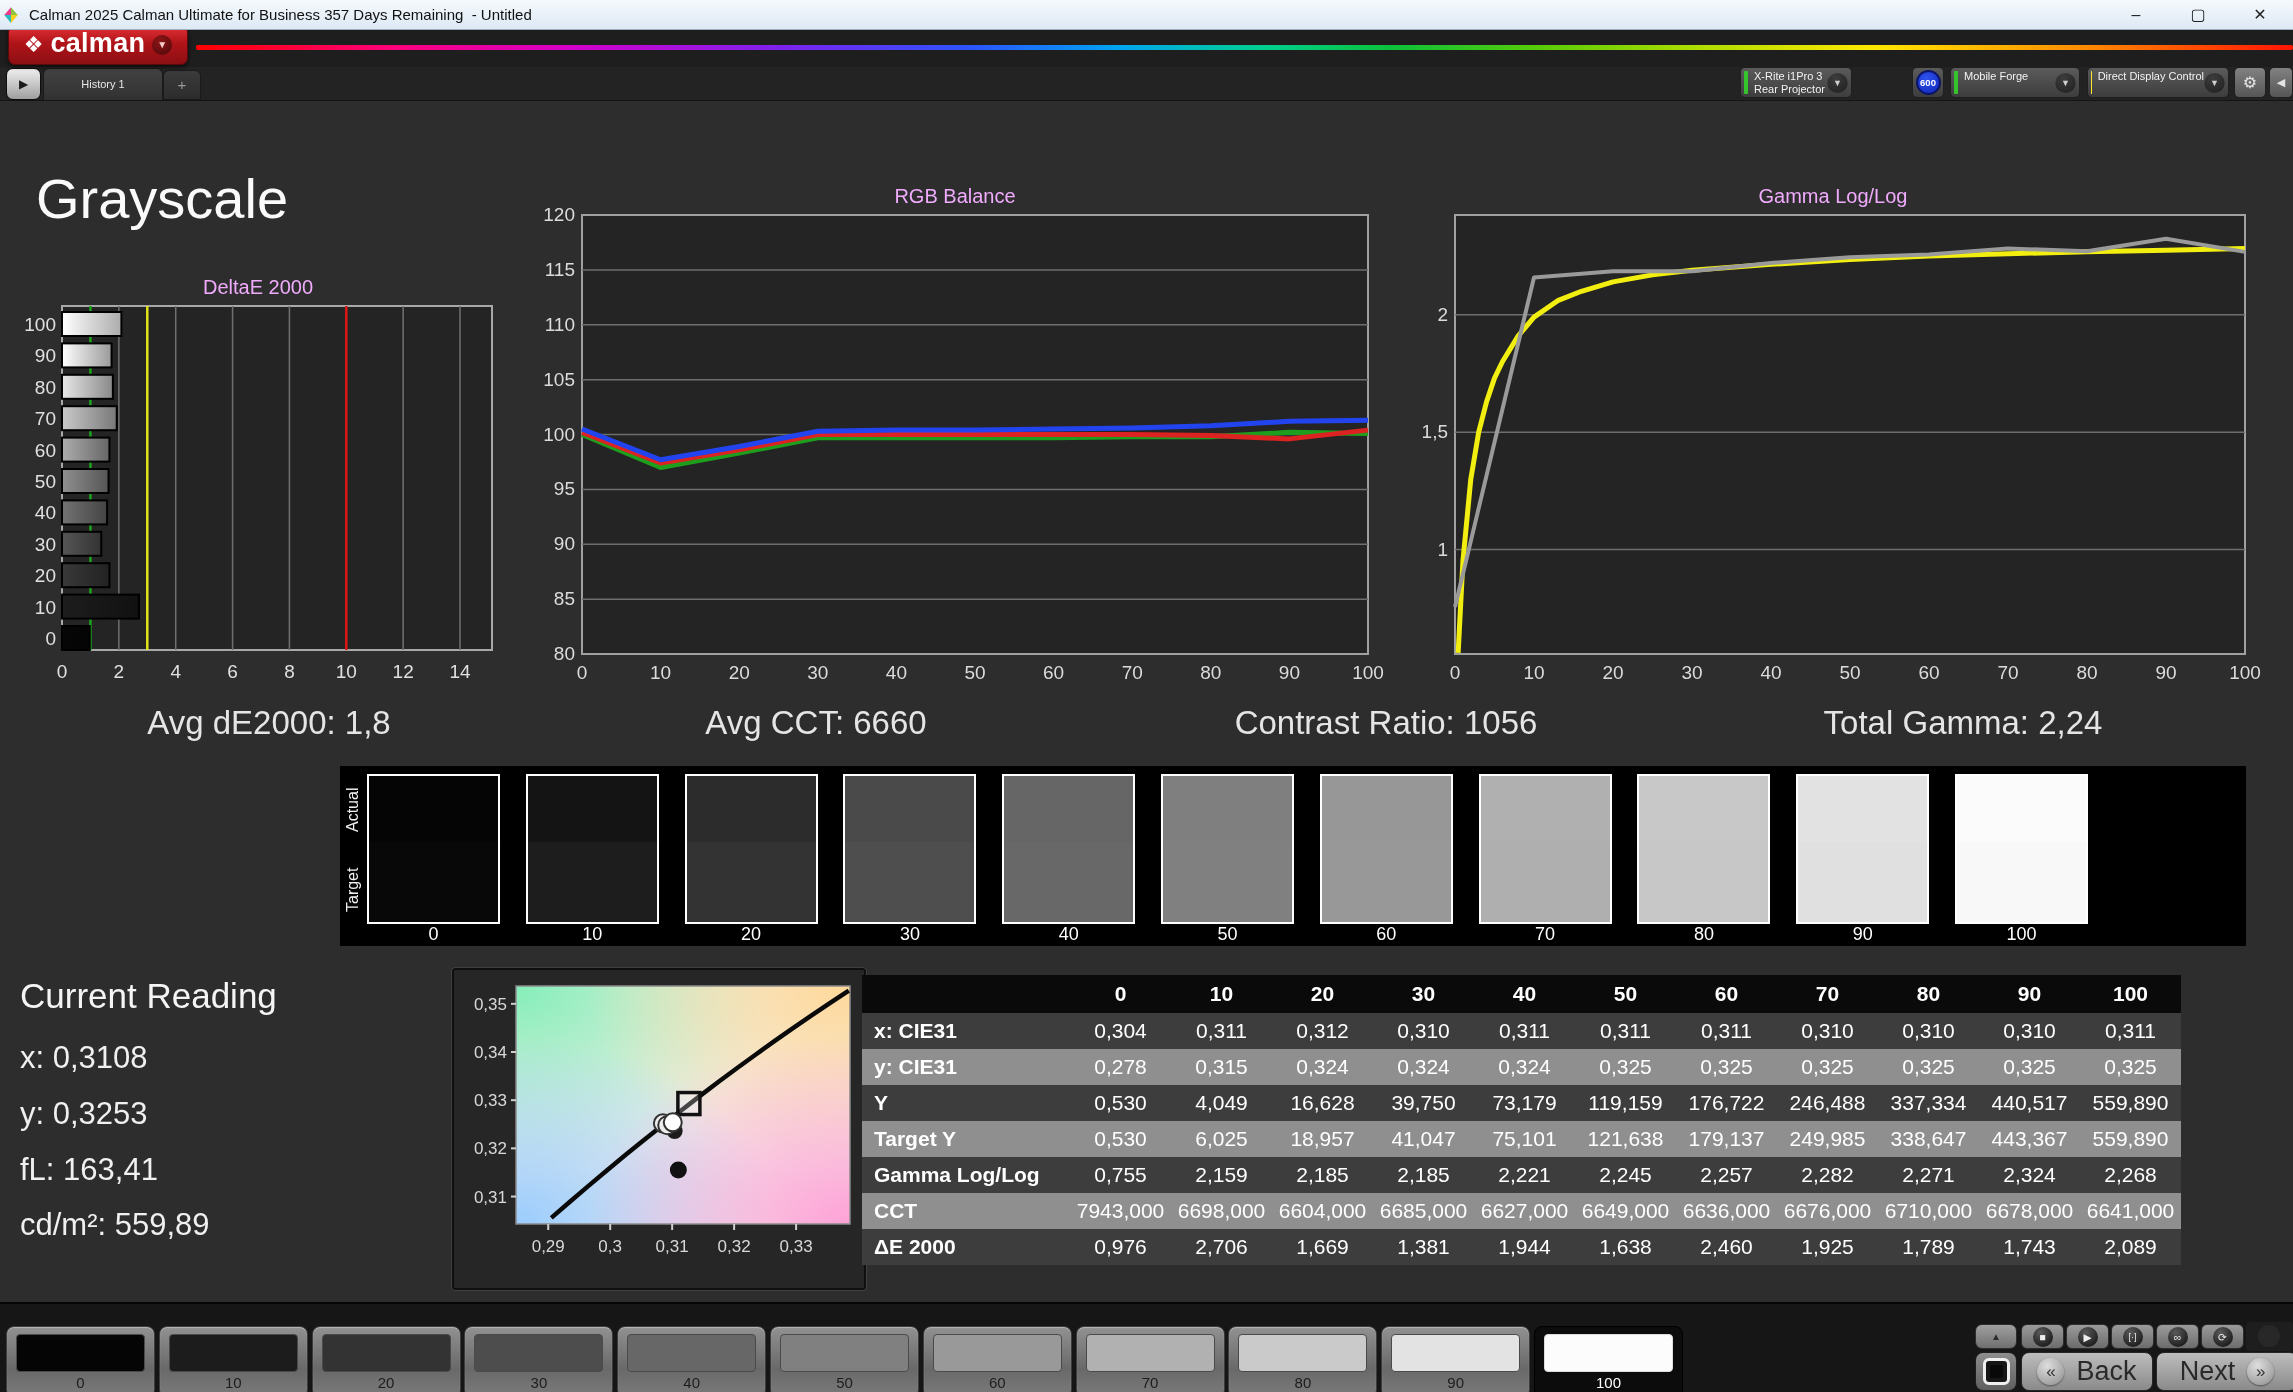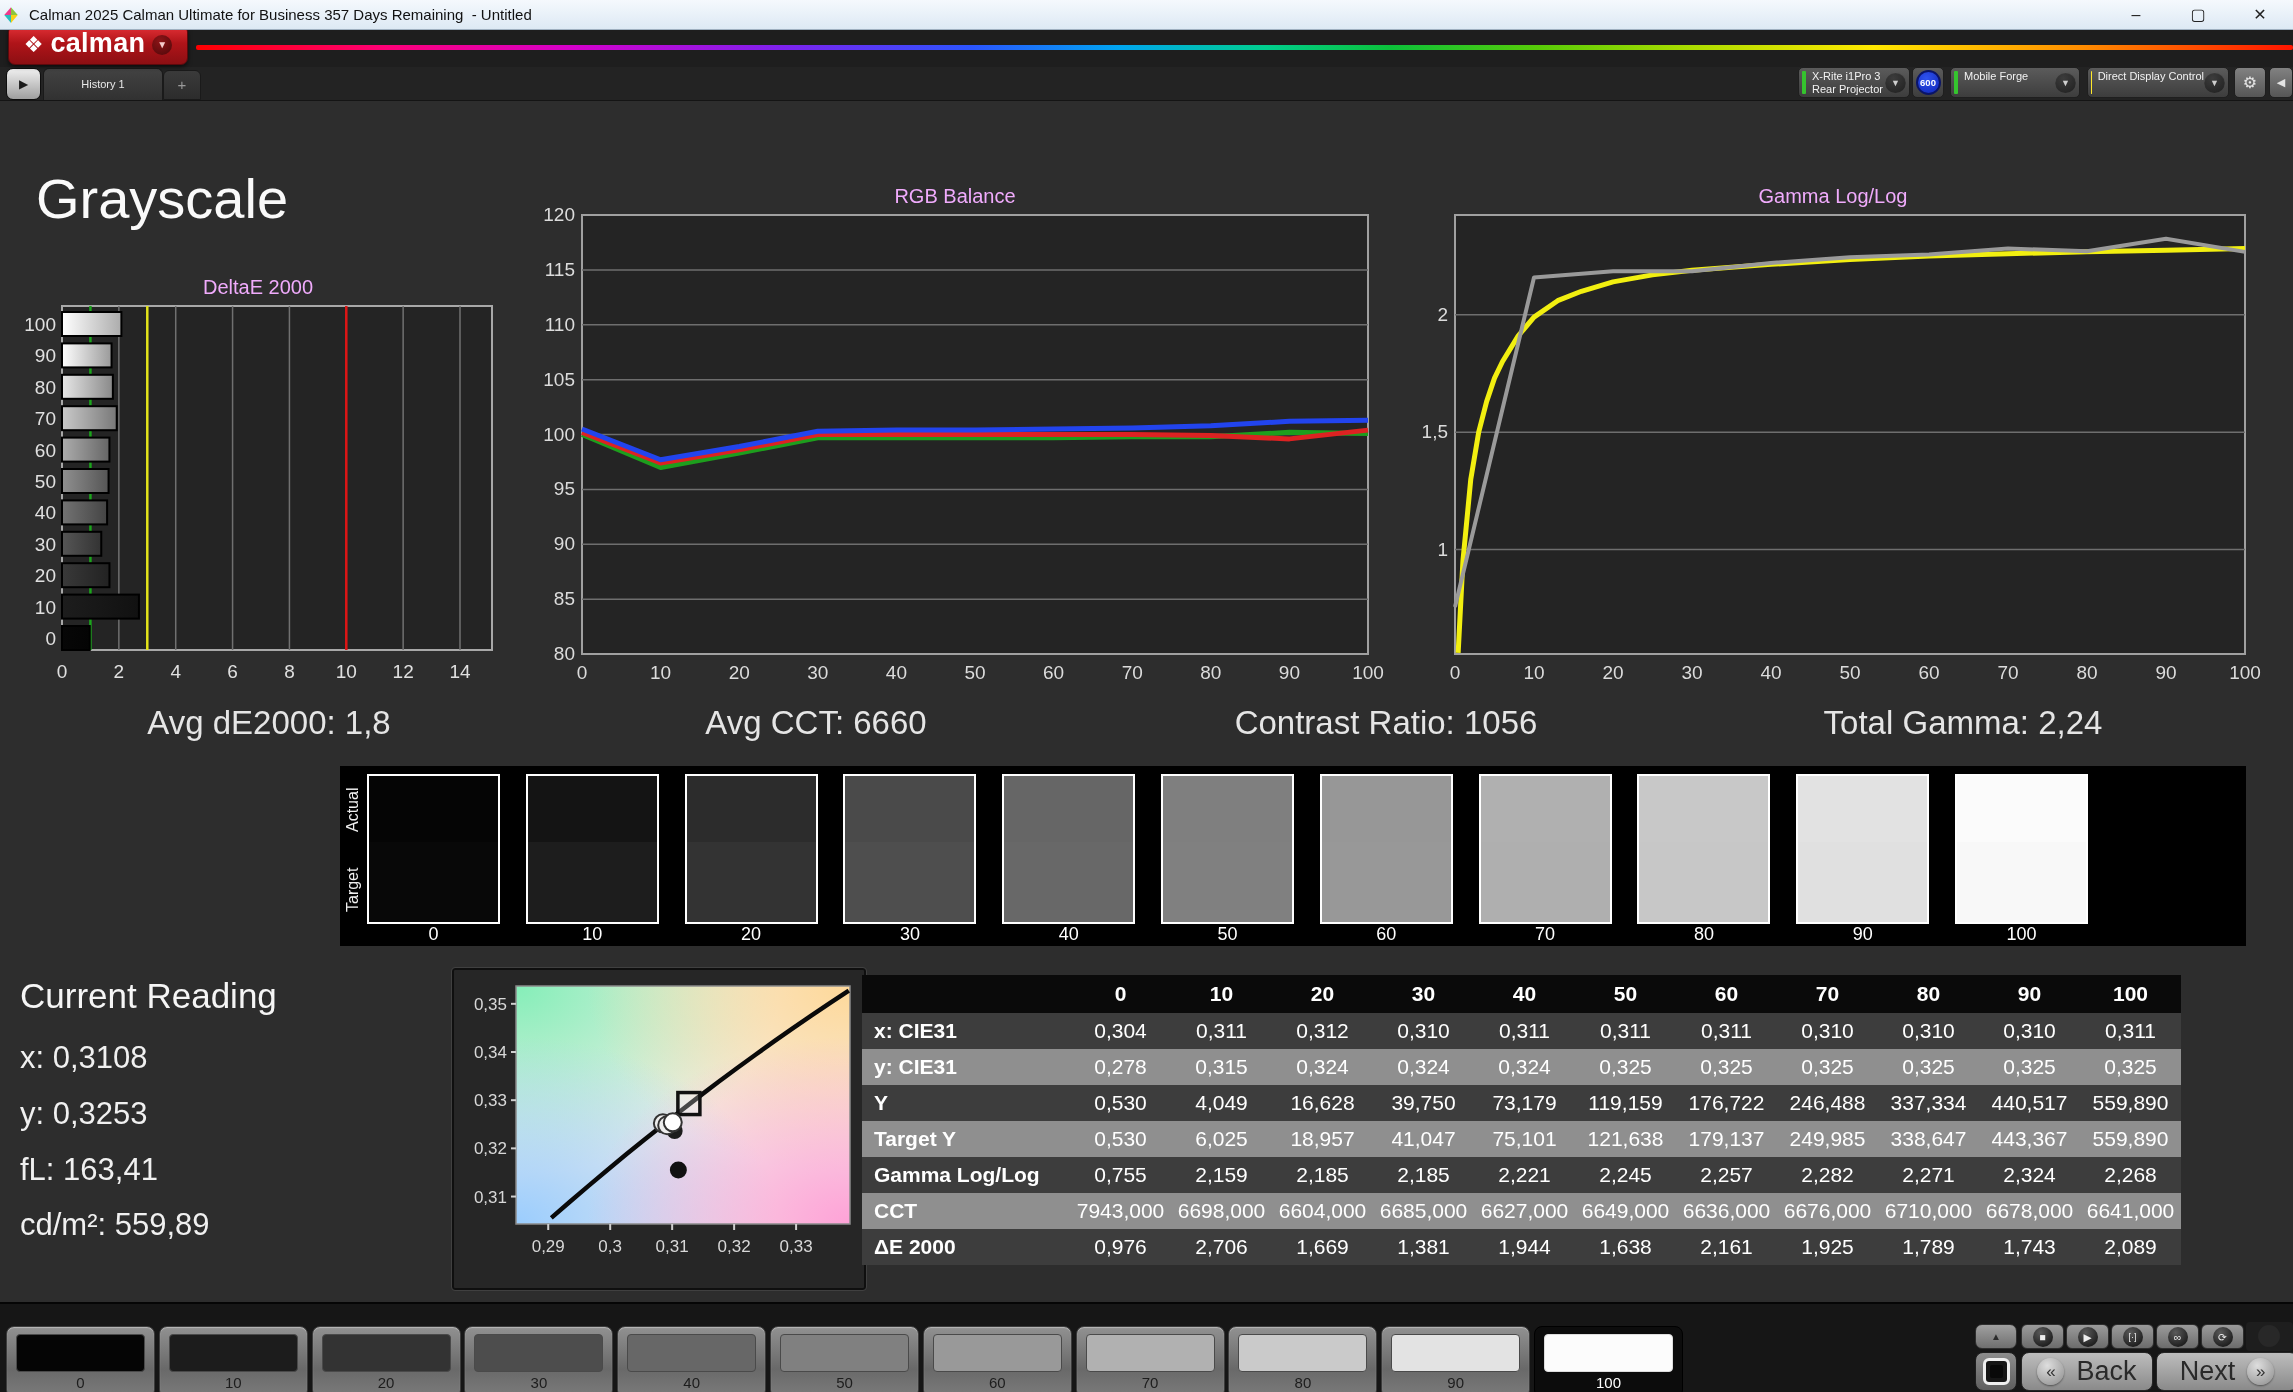--- a/index.html
+++ b/index.html
@@ -113,21 +113,21 @@
     <span class="logo-caret">▼</span>
   </div>
   <div class="rainbow"></div>
 </div>
 
 <div class="tabbar">
   <div class="tab-arrow"><span>▶</span></div>
   <div class="tab">History 1</div>
   <div class="tab-add">+</div>
 
-  <div class="dd" style="left:1798px;width:112px">
+  <div class="dd" style="left:1740px;width:112px">
     <span class="dd-accent" style="background: rgb(53, 196, 46);"></span>
     <span class="dd-lines">
       <span>X-Rite i1Pro 3</span>
       <span>Rear Projector</span>
     </span>
     <span class="dd-caret">▼</span>
   </div>
   <div class="badge-btn" style="left:1912px;width:32px">
     <span class="badge-circle">600</span>
   </div>
@@ -544,21 +544,21 @@
     <div class="td light">6710,000</div>
     <div class="td light">6678,000</div>
     <div class="td light">6641,000</div>
     <div class="row-label dark">ΔE 2000</div>
     <div class="td dark">0,976</div>
     <div class="td dark">2,706</div>
     <div class="td dark">1,669</div>
     <div class="td dark">1,381</div>
     <div class="td dark">1,944</div>
     <div class="td dark">1,638</div>
-    <div class="td dark">2,161</div>
+    <div class="td dark">2,460</div>
     <div class="td dark">1,925</div>
     <div class="td dark">1,789</div>
     <div class="td dark">1,743</div>
     <div class="td dark">2,089</div>
   </div>
 
 <div class="bottombar" id="bottombar">
   <div class="up-btn">
       <span>▲</span>
     </div>

